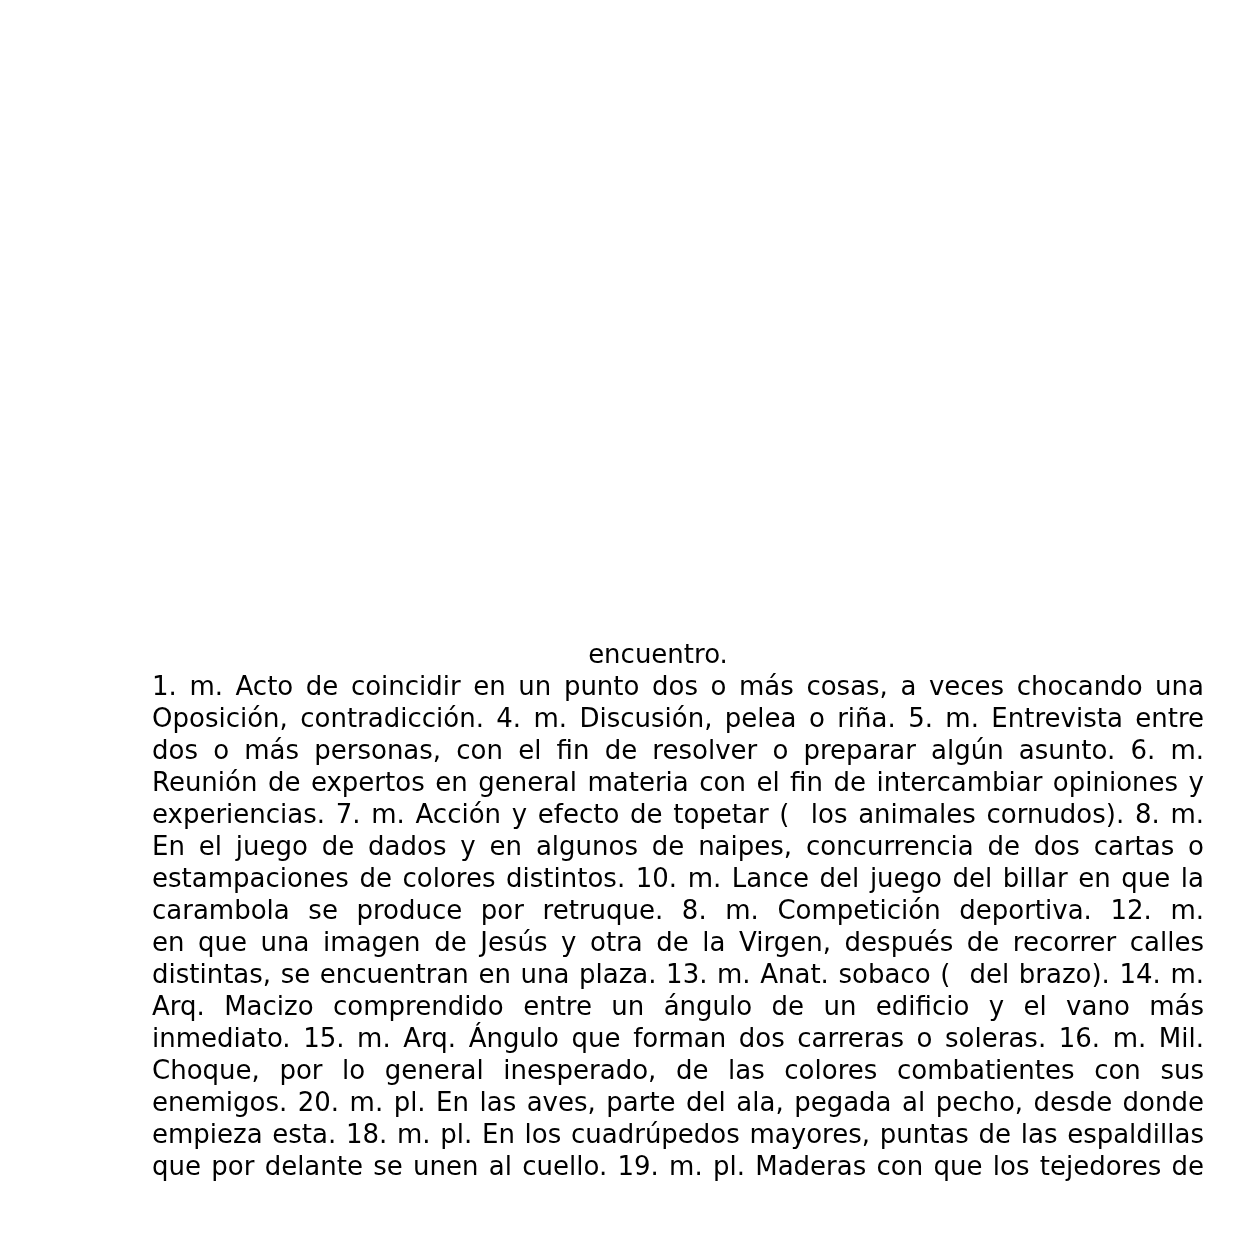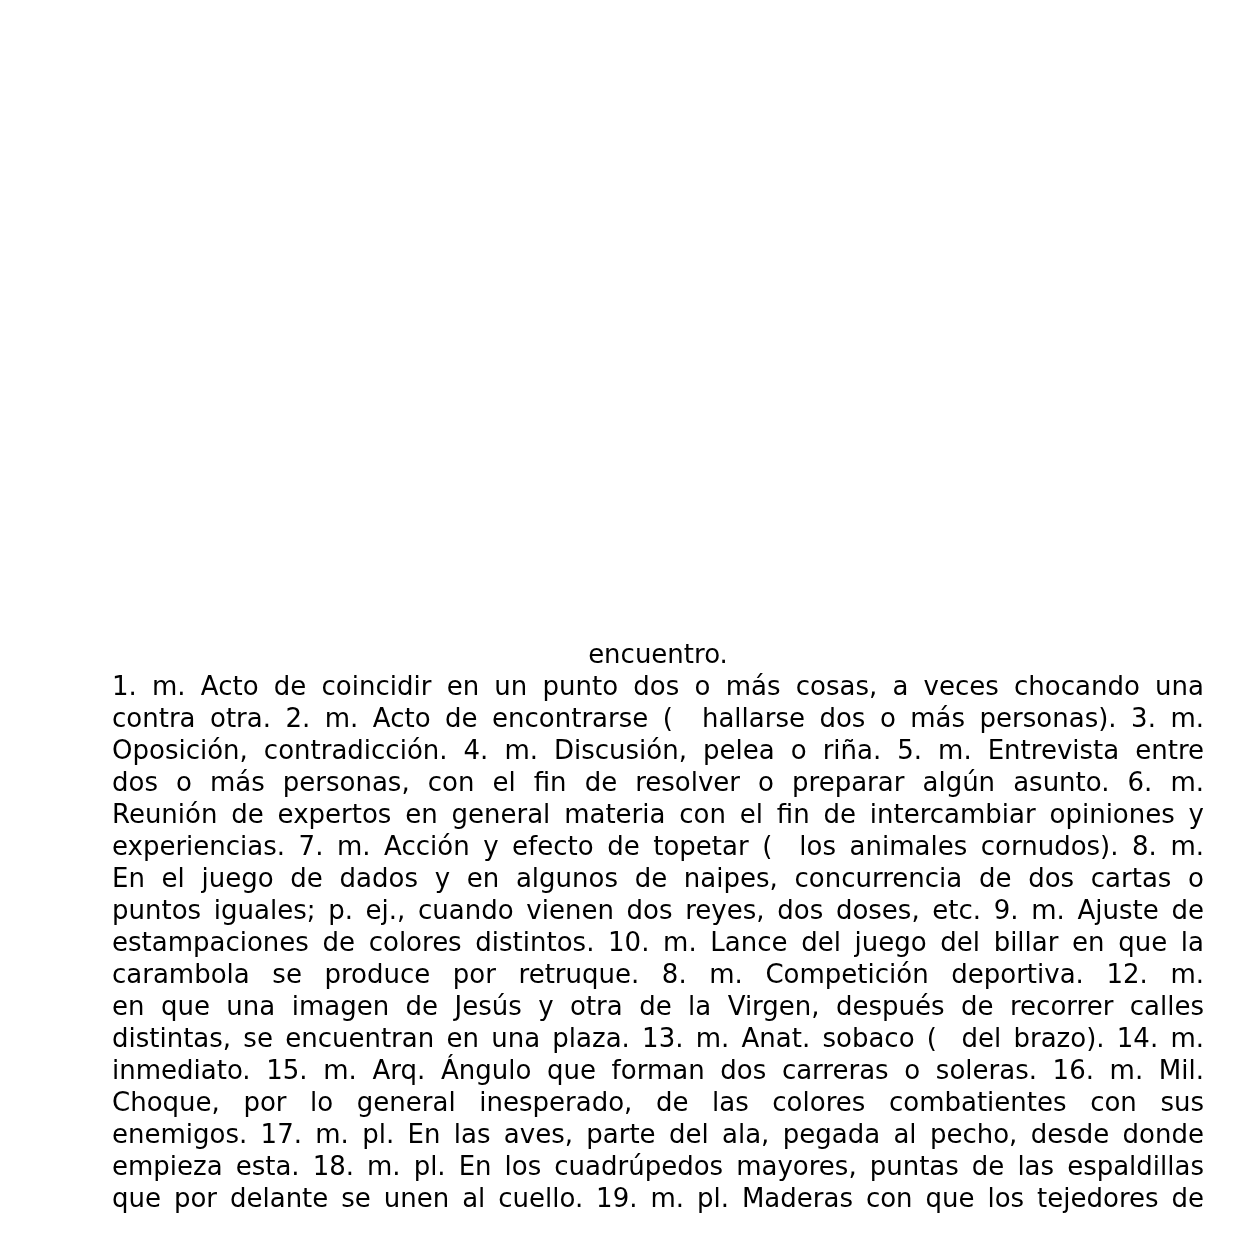--- a/index.html
+++ b/index.html
@@ -27,37 +27,37 @@
     overflow: hidden;
     text-align: center;
     white-space: nowrap;
   }
   .def-line {
     height: 32px;
     overflow: hidden;
     text-align: justify;
     -moz-text-align-last: justify;
     text-align-last: justify;
+    margin-left: 40px;
   }
 </style>
 </head>
 <body>
 
 <div class="entry-block">
   <div class="headword-line">encuentro.</div>
   <div class="def-line">1. m. Acto de coincidir en un punto dos o más cosas, a veces chocando una</div>
-  <div class="def-line">contra otra. 2. m. Acto de encontrarse ( &nbsp;hallarse dos o más personas). 3. m.</div>
   <div class="def-line">Oposición, contradicción. 4. m. Discusión, pelea o riña. 5. m. Entrevista entre</div>
   <div class="def-line">dos o más personas, con el fin de resolver o preparar algún asunto. 6. m.</div>
   <div class="def-line">Reunión de expertos en general materia con el fin de intercambiar opiniones y</div>
   <div class="def-line">experiencias. 7. m. Acción y efecto de topetar ( &nbsp;los animales cornudos). 8. m.</div>
   <div class="def-line">En el juego de dados y en algunos de naipes, concurrencia de dos cartas o</div>
-  <div class="def-line">puntos iguales; p. ej., cuando vienen dos reyes, dos doses, etc. 9. m. Ajuste de</div>
   <div class="def-line">estampaciones de colores distintos. 10. m. Lance del juego del billar en que la</div>
   <div class="def-line">carambola se produce por retruque. 8. m. Competición deportiva. 12. m.</div>
   <div class="def-line">en que una imagen de Jesús y otra de la Virgen, después de recorrer calles</div>
   <div class="def-line">distintas, se encuentran en una plaza. 13. m. Anat. sobaco ( &nbsp;del brazo). 14. m.</div>
+  <div class="def-line">Arq. Macizo comprendido entre un ángulo de un edificio y el vano más</div>
   <div class="def-line">inmediato. 15. m. Arq. Ángulo que forman dos carreras o soleras. 16. m. Mil.</div>
   <div class="def-line">Choque, por lo general inesperado, de las colores combatientes con sus</div>
-  <div class="def-line">enemigos. 17. m. pl. En las aves, parte del ala, pegada al pecho, desde donde</div>
+  <div class="def-line">enemigos. 20. m. pl. En las aves, parte del ala, pegada al pecho, desde donde</div>
   <div class="def-line">empieza esta. 18. m. pl. En los cuadrúpedos mayores, puntas de las espaldillas</div>
   <div class="def-line">que por delante se unen al cuello. 19. m. pl. Maderas con que los tejedores de</div>
 </div>
 
 </body></html>

